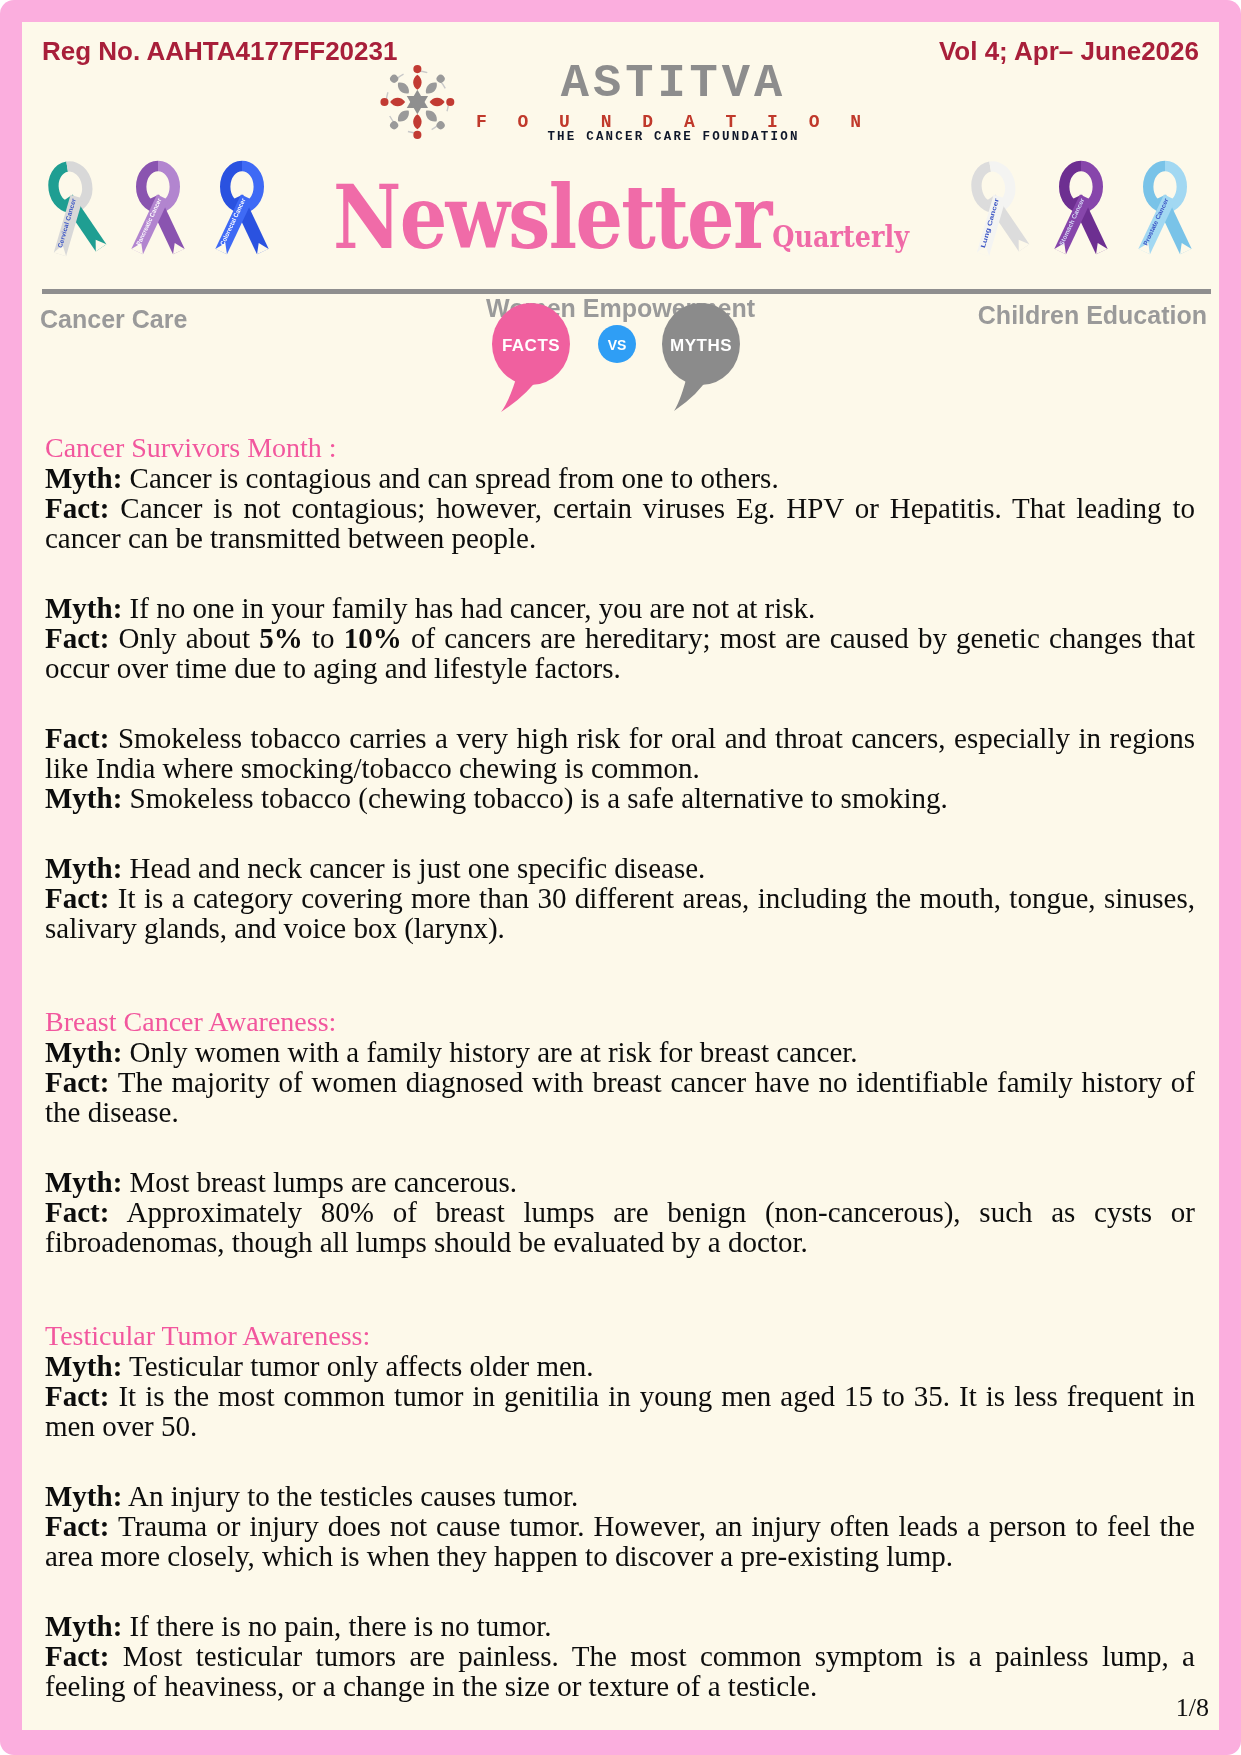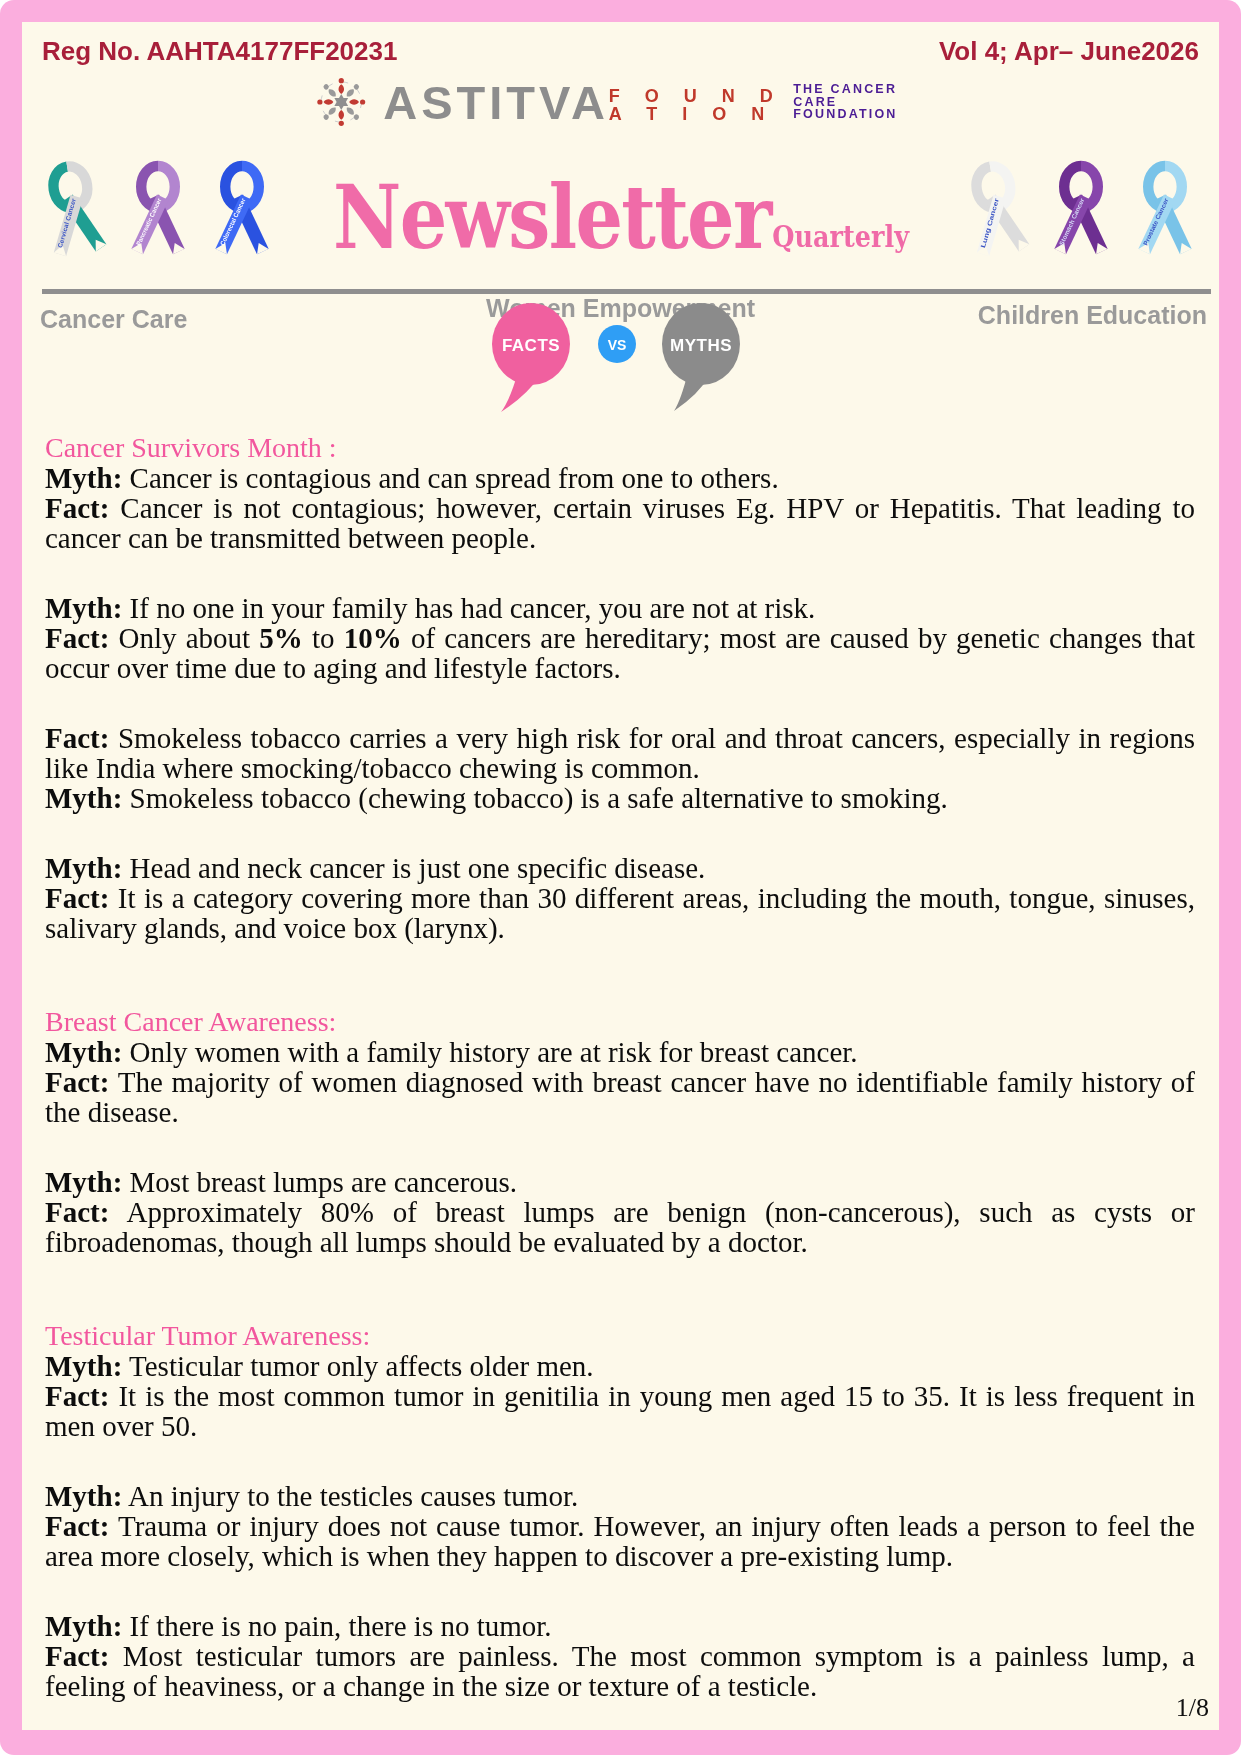--- a/index.html
+++ b/index.html
@@ -3,24 +3,24 @@
 <meta charset="utf-8">
 <style>
   html,body{margin:0;padding:0;background:#ffffff;}
   .page{position:relative;width:1241px;height:1755px;background:var(--frame-pink,#fbaede);
         border-radius:14px;overflow:hidden;font-family:"Liberation Sans",sans-serif;}
   .paper{position:absolute;left:22px;top:22px;right:22px;bottom:25px;background:var(--paper-cream,#fdf9ea);}
   
   .reg-no{position:absolute;left:42px;top:36px;font-size:26px;font-weight:bold;color:var(--header-red,#a81f3a);}
   .volume{position:absolute;right:42px;top:36px;font-size:26px;font-weight:bold;color:var(--header-red,#a81f3a);text-align:right;}
   .logo{position:absolute;left:50%;top:55px;transform:translateX(-50%);display:flex;align-items:center;gap:12px;}
-  .logo-text{display:flex;flex-direction:row;align-items:center;line-height:1;}
+  .logo-text{display:flex;flex-direction:column;align-items:center;line-height:1;font-family:Liberation Mono, monospace;}
   .logo-name{font-size:47px;font-weight:bold;color:var(--logo-gray,#8d8d8d);letter-spacing:4px;}
   .logo-sub{font-size:18px;font-weight:bold;color:var(--logo-red,#c0392b);letter-spacing:10px;margin-top:6px;}
-  .logo-tag{font-size:12.5px;font-weight:bold;color:#4c1d95;letter-spacing:2.2px;}
+  .logo-tag{font-size:12.5px;font-weight:bold;color:#0f172a;letter-spacing:2.2px;}
   
   .masthead{position:absolute;top:176px;left:50%;transform:translateX(-50%) scaleX(.85);
             display:flex;align-items:flex-end;white-space:nowrap;}
   .mast-title{font-family:"DejaVu Serif",serif;font-weight:bold;font-size:88px;line-height:.95;
               color:var(--title-pink,#f06ba8);letter-spacing:-2px;}
   .mast-sub{font-family:"DejaVu Serif",serif;font-weight:bold;font-size:30px;color:var(--title-pink,#f06ba8);
             margin-left:2px;margin-bottom:6px;}
   
   .ribbon-row{position:absolute;top:157px;display:flex;gap:4px;}
   .ribbon-row.left{left:34px;}

